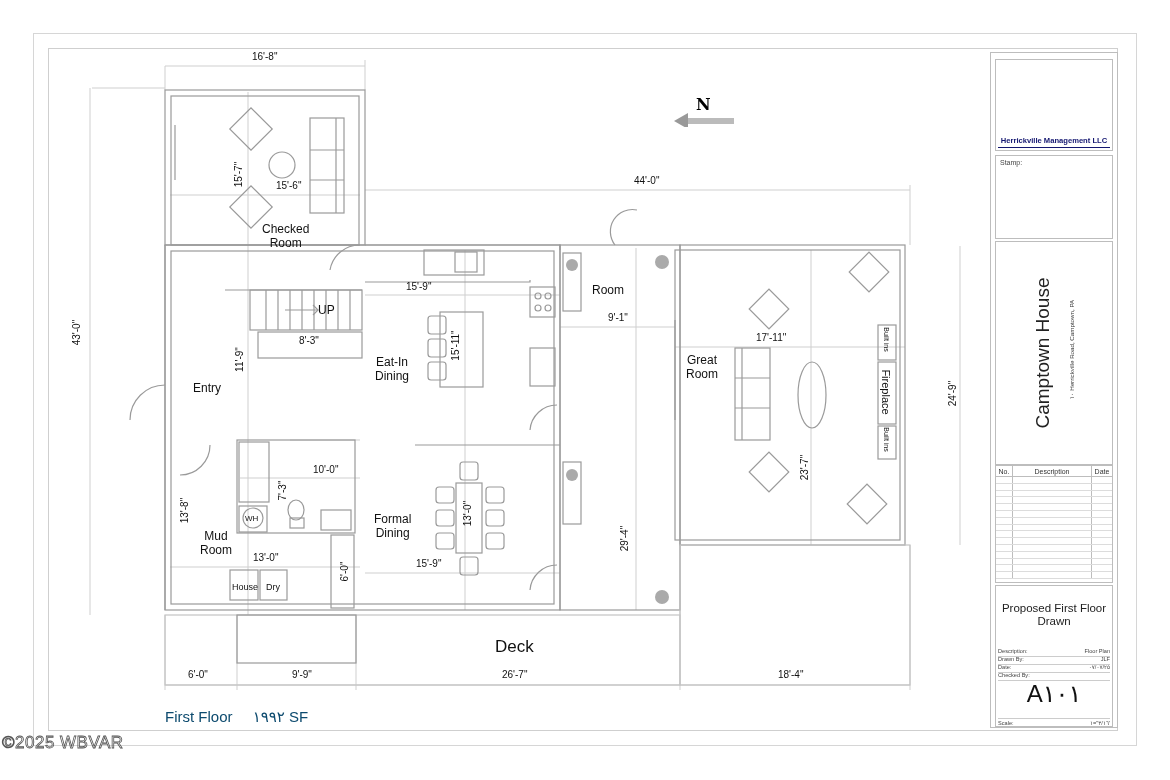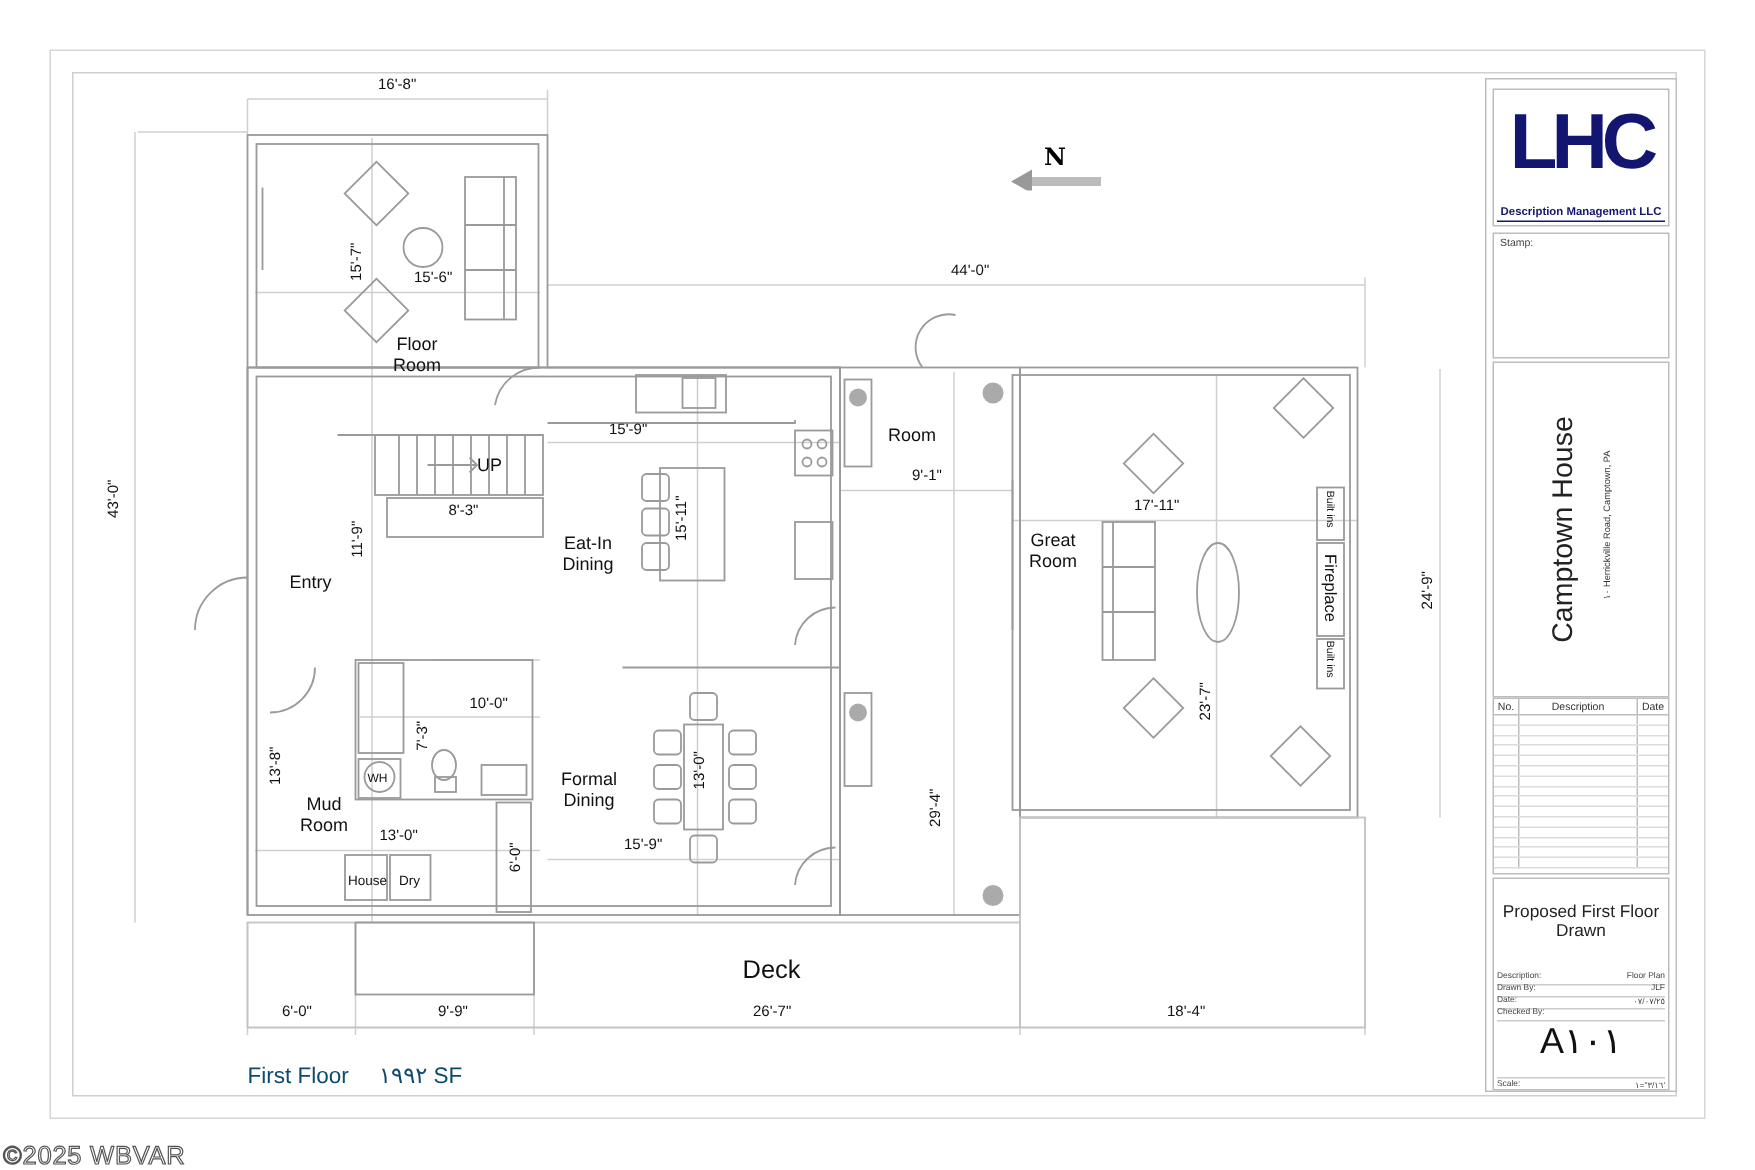--- a/index.html
+++ b/index.html
@@ -30,21 +30,21 @@
   .meta-row .v{position:absolute;right:0;top:0;}
   .sheet-num{position:absolute;left:0;right:0;top:94px;text-align:center;font-size:24px;color:#111;}
   .scale-row{position:absolute;left:2px;right:2px;top:132px;font-size:5.6px;color:#444;border-top:1px solid #ccc;padding-top:1px;}
   .scale-row .v{position:absolute;right:0;top:1px;}
   svg.plan{position:absolute;left:0;top:0;}
   .lbl{position:absolute;font-size:12px;color:#111;line-height:14px;text-align:center;white-space:nowrap;}
   .dim{position:absolute;font-size:10px;color:#111;white-space:nowrap;}
   .vdim{position:absolute;font-size:10px;color:#111;white-space:nowrap;transform:rotate(-90deg);transform-origin:center;}
   .vtext{position:absolute;white-space:nowrap;transform:rotate(90deg);transform-origin:center;color:#111;}
   .floor-title{position:absolute;left:165px;top:708px;font-size:15px;color:#0c4a6e;white-space:nowrap;}
-  .watermark{position:absolute;left:2px;top:733px;font-size:17px;color:transparent;-webkit-text-stroke:0.8px #555;letter-spacing:0.5px;white-space:nowrap;margin-top:28px;}
+  .watermark{position:absolute;left:2px;top:733px;font-size:17px;color:transparent;-webkit-text-stroke:0.8px #555;letter-spacing:0.5px;white-space:nowrap;}
   .north{position:absolute;left:672px;top:97px;}
   .north-n{position:absolute;left:24px;top:-2px;font-family:"DejaVu Serif",serif;font-weight:bold;font-size:16px;color:#000;}
 </style>
 </head>
 <body>
 
 <div class="frame-outer"></div>
 <div class="frame-inner"></div>
 
 <svg class="plan" width="1170" height="780">
@@ -195,21 +195,21 @@
 </svg>
 
 <div class="north">
   <svg width="64" height="30">
     <polygon points="2,24 16,16 16,32" fill="#999"></polygon>
     <rect x="16" y="21" width="46" height="6" fill="#bbb"></rect>
   </svg>
   <span class="north-n">N</span>
 </div>
 
-<div class="lbl" style="left:262px;top:222px;"><span style="white-space:pre-line">Floor
+<div class="lbl" style="left:262px;top:222px;"><span style="white-space:pre-line">Checked
 Room</span></div>
 <div class="lbl" style="left:193px;top:359px;margin-top:22px;">Entry</div>
 <div class="lbl" style="left:375px;top:355px;"><span style="white-space:pre-line">Eat-In
 Dining</span></div>
 <div class="lbl" style="left:592px;top:283px;">Room</div>
 <div class="lbl" style="left:686px;top:353px;"><span style="white-space:pre-line">Great
 Room</span></div>
 <div class="lbl" style="left:200px;top:529px;"><span style="white-space:pre-line">Mud
 Room</span></div>
 <div class="lbl" style="left:374px;top:512px;"><span style="white-space:pre-line">Formal
@@ -251,22 +251,21 @@
 
 <div class="floor-title">
   <span>First Floor</span>
   <span style="margin-left:16px;">١٩٩٢ SF</span>
 </div>
 
 <div class="watermark">©2025 WBVAR</div>
 
 <div class="tb">
   <div class="tb-box logo-box">
-    <div class="logo-letters">LHC</div>
-    <div class="logo-sub">Description Management LLC</div>
+    <div class="logo-sub">Herrickville Management LLC</div>
     <div class="logo-rule"></div>
   </div>
   <div class="tb-box stamp-box">
     <span class="stamp-label">Stamp:</span>
   </div>
   <div class="tb-box proj-box">
     <div class="proj-title">Camptown House</div>
     <div class="proj-addr" style="left:-40px;">١٠ Herrickville Road, Camptown, PA</div>
   </div>
   <div class="tb-box rev-box">

